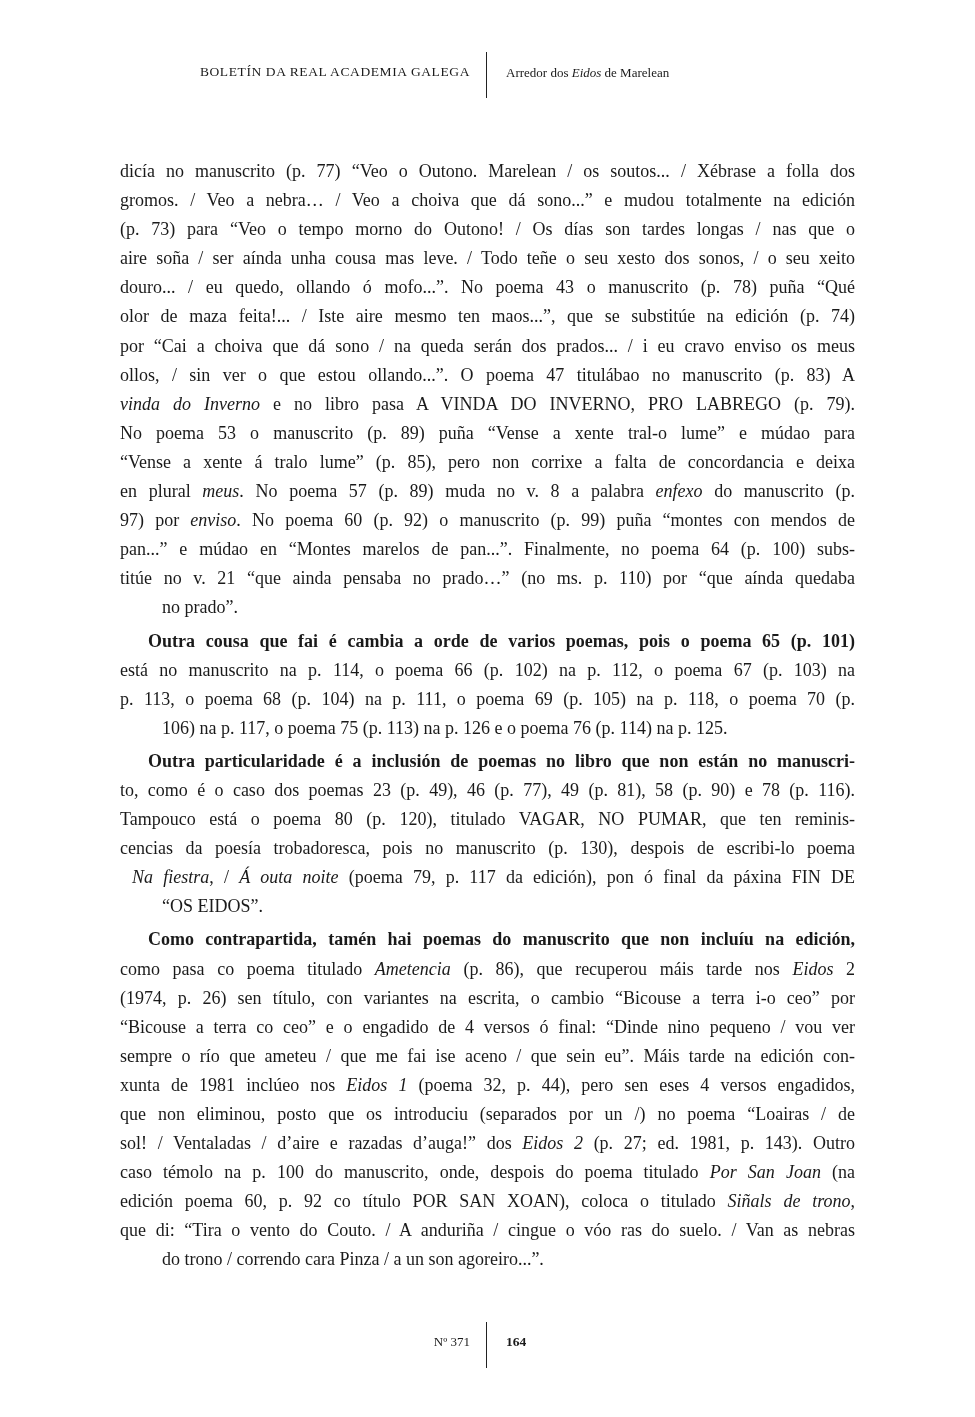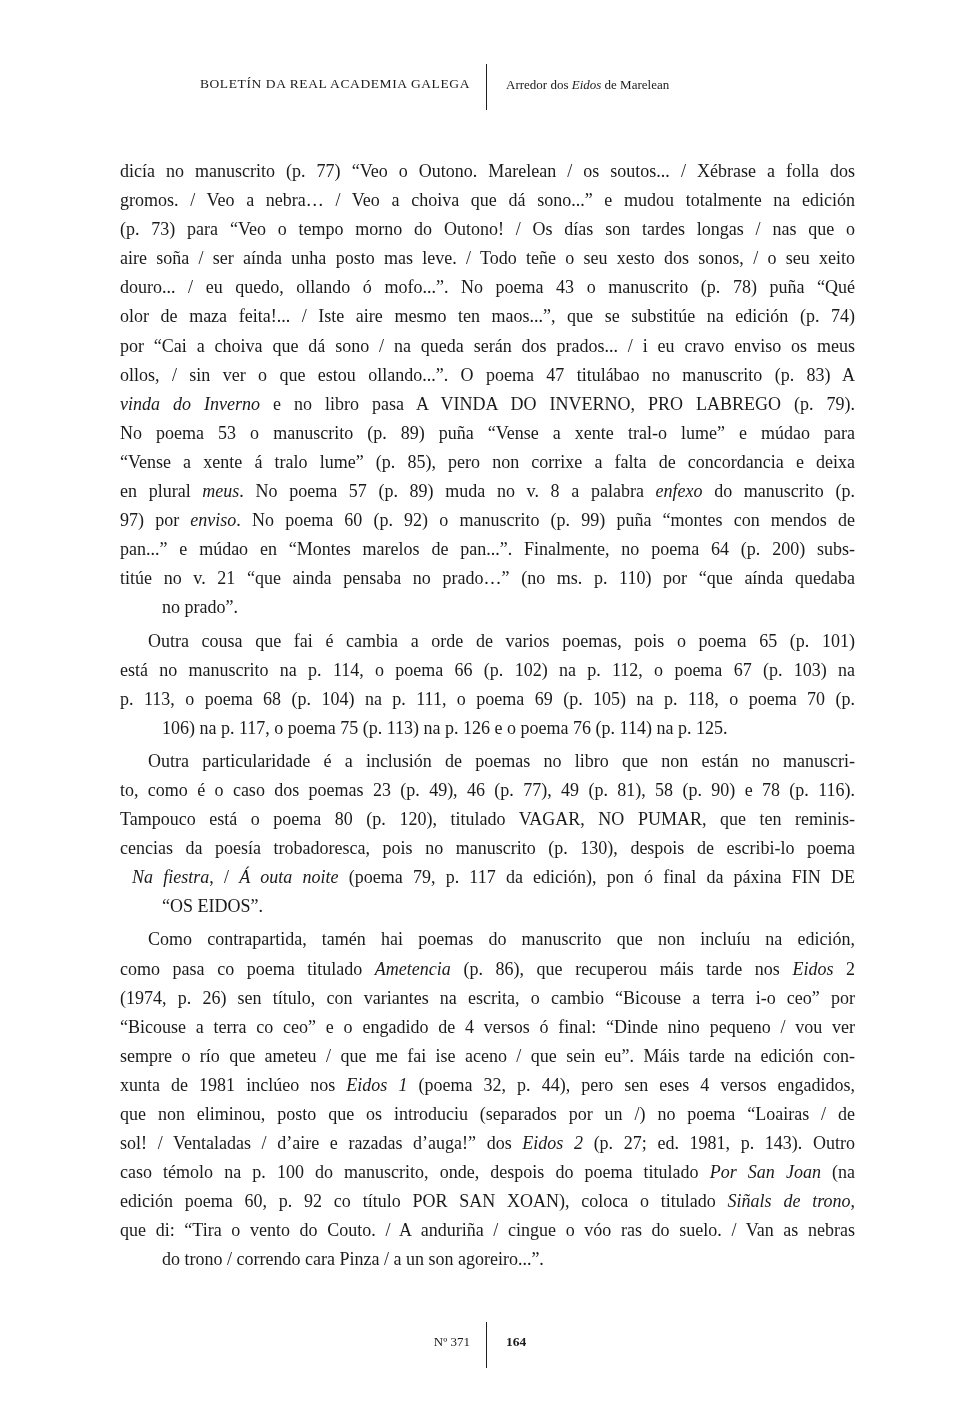--- a/index.html
+++ b/index.html
@@ -1,26 +1,26 @@
 <!DOCTYPE html>
 <html><head>
   <meta charset="utf-8">
   <style>
     html, body { margin: 0; padding: 0; background: #ffffff; }
     body { width: 975px; height: 1417px; position: relative; overflow: hidden;
       font-family: "Liberation Serif", "DejaVu Serif", serif; color: #1a1a1a; }
-    .header { position: absolute; top: 64px; left: 0; width: 975px; height: 46px; }
+    .header { position: absolute; top: 52px; left: 0; width: 975px; height: 46px; }
     .header .journal { position: absolute; right: 505px; top: 12px; font-size: 13.5px; letter-spacing: 0.6px; white-space: nowrap; }
     .header .rule { position: absolute; left: 486px; top: 0; width: 1px; height: 46px; background: #222; }
     .header .article { position: absolute; left: 506px; top: 13px; font-size: 13px; white-space: nowrap; }
     .text { position: absolute; left: 120px; top: 157px; width: 735px; }
     .line { display: block; height: 29.1px; line-height: 29.1px; font-size: 18px;
       text-align: justify; text-align-last: justify; white-space: nowrap; overflow: visible; }
     .line.last { text-align-last: left; margin-left: 42px; }
-    .line.indent { padding-left: 28px; }
+    .line.indent { padding-left: 28px; font-weight: bold; }
     .gap { height: 4px; }
     .footer { position: absolute; top: 1322px; left: 0; width: 975px; height: 46px; }
     .footer .issue { position: absolute; right: 505px; top: 12px; font-size: 13px; white-space: nowrap; }
     .footer .rule { position: absolute; left: 486px; top: 0; width: 1px; height: 46px; background: #222; }
     .footer .page { position: absolute; left: 506px; top: 12px; font-size: 13.5px; font-weight: bold; }
     i { font-style: italic; }
   </style>
 </head>
 <body>
 
@@ -28,31 +28,31 @@
   <span class="journal">BOLETÍN DA REAL ACADEMIA GALEGA</span>
   <span class="rule"></span>
   <span class="article"><span>Arredor dos </span><i>Eidos</i><span> de Marelean</span></span>
 </div>
 
 <div class="text" id="body-text">
     <div>
       <span class="line" style="white-space: normal;"><span>dicía no manuscrito (p. 77) “Veo o Outono. Marelean / os soutos... / Xébrase a folla dos</span></span>
       <span class="line" style="white-space: normal;"><span>gromos. / Veo a nebra… / Veo a choiva que dá sono...” e mudou totalmente na edición</span></span>
       <span class="line" style="white-space: normal; font-family: Liberation Serif, serif;"><span>(p. 73) para “Veo o tempo morno do Outono! / Os días son tardes longas / nas que o</span></span>
-      <span class="line" style="white-space: normal;"><span>aire soña / ser aínda unha posto mas leve. / Todo teñe o seu xesto dos sonos, / o seu xeito</span></span>
+      <span class="line" style="white-space: normal;"><span>aire soña / ser aínda unha cousa mas leve. / Todo teñe o seu xesto dos sonos, / o seu xeito</span></span>
       <span class="line" style="white-space: normal;"><span>douro... / eu quedo, ollando ó mofo...”. No poema 43 o manuscrito (p. 78) puña “Qué</span></span>
       <span class="line" style="white-space: normal;"><span>olor de maza feita!... / Iste aire mesmo ten maos...”, que se substitúe na edición (p. 74)</span></span>
       <span class="line" style="white-space: normal;"><span>por “Cai a choiva que dá sono / na queda serán dos prados... / i eu cravo enviso os meus</span></span>
       <span class="line" style="white-space: normal;"><span>ollos, / sin ver o que estou ollando...”. O poema 47 titulábao no manuscrito (p. 83) A</span></span>
       <span class="line" style="white-space: normal;"><i>vinda do Inverno</i><span> e no libro pasa A VINDA DO INVERNO, PRO LABREGO (p. 79).</span></span>
       <span class="line" style="white-space: normal;"><span>No poema 53 o manuscrito (p. 89) puña “Vense a xente tral-o lume” e múdao para</span></span>
       <span class="line" style="white-space: normal;"><span>“Vense a xente á tralo lume” (p. 85), pero non corrixe a falta de concordancia e deixa</span></span>
       <span class="line" style="white-space: normal;"><span>en plural </span><i>meus</i><span>. No poema 57 (p. 89) muda no v. 8 a palabra </span><i>enfexo</i><span> do manuscrito (p.</span></span>
       <span class="line" style="white-space: normal;"><span>97) por </span><i>enviso</i><span>. No poema 60 (p. 92) o manuscrito (p. 99) puña “montes con mendos de</span></span>
-      <span class="line" style="white-space: normal;"><span>pan...” e múdao en “Montes marelos de pan...”. Finalmente, no poema 64 (p. 200) subs-</span></span>
+      <span class="line" style="white-space: normal;"><span>pan...” e múdao en “Montes marelos de pan...”. Finalmente, no poema 64 (p. 100) subs-</span></span>
       <span class="line" style="white-space: normal;"><span>titúe no v. 21 “que ainda pensaba no prado…” (no ms. p. 110) por “que aínda quedaba</span></span>
       <span class="line last"><span>no prado”.</span></span>
     </div>
     <div class="gap"></div>
     <div>
       <span class="line indent" style="white-space: normal;"><span>Outra cousa que fai é cambia a orde de varios poemas, pois o poema 65 (p. 101)</span></span>
       <span class="line" style="white-space: normal;"><span>está no manuscrito na p. 114, o poema 66 (p. 102) na p. 112, o poema 67 (p. 103) na</span></span>
       <span class="line" style="white-space: normal;"><span>p. 113, o poema 68 (p. 104) na p. 111, o poema 69 (p. 105) na p. 118, o poema 70 (p.</span></span>
       <span class="line last"><span>106) na p. 117, o poema 75 (p. 113) na p. 126 e o poema 76 (p. 114) na p. 125.</span></span>
     </div>

